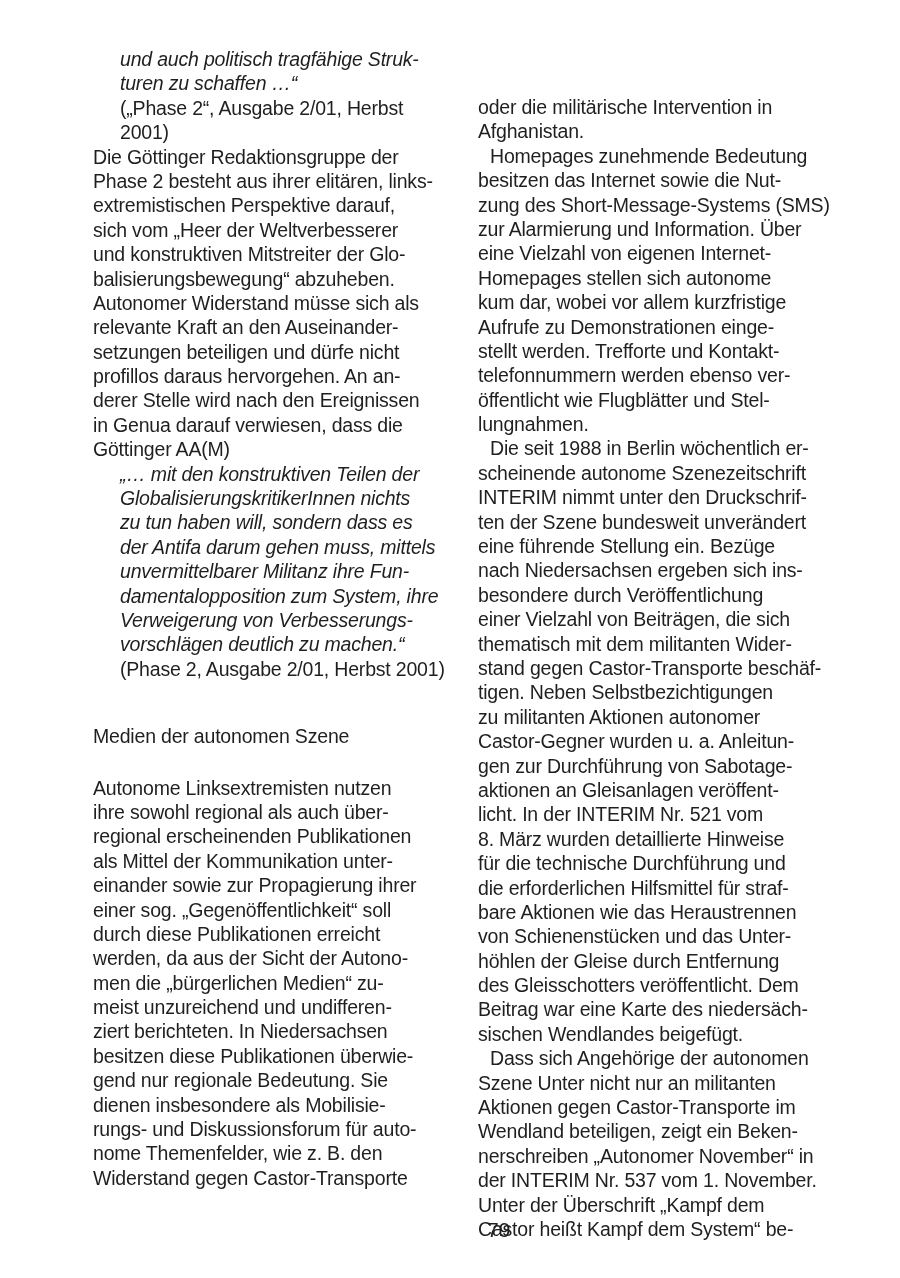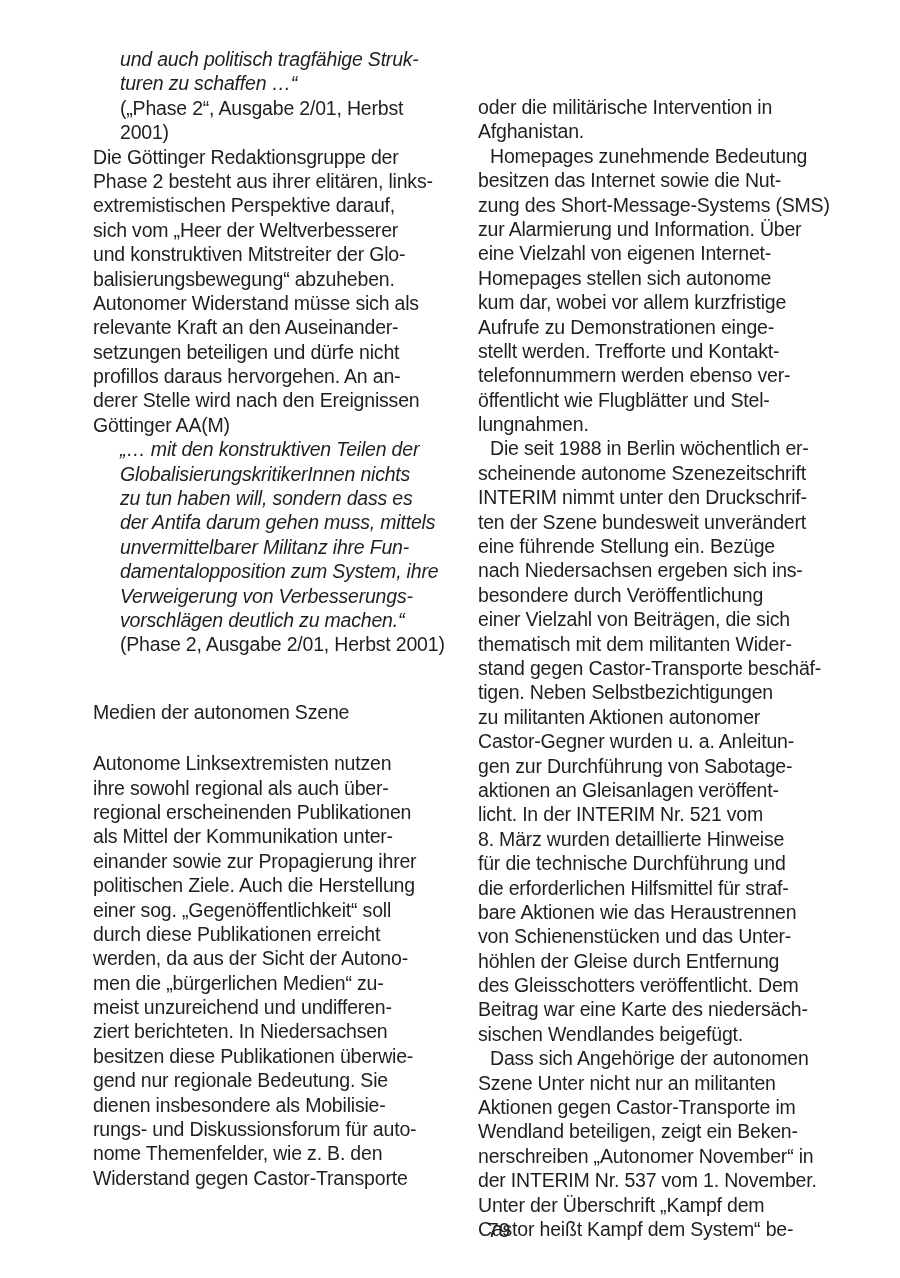--- a/index.html
+++ b/index.html
@@ -74,20 +74,21 @@
         <div class="line">Phase 2 besteht aus ihrer elitären, links-</div>
         <div class="line">extremistischen Perspektive darauf,</div>
         <div class="line">sich vom „Heer der Weltverbesserer</div>
         <div class="line">und konstruktiven Mitstreiter der Glo-</div>
         <div class="line">balisierungsbewegung“ abzuheben.</div>
         <div class="line">Autonomer Widerstand müsse sich als</div>
         <div class="line">relevante Kraft an den Auseinander-</div>
         <div class="line">setzungen beteiligen und dürfe nicht</div>
         <div class="line">profillos daraus hervorgehen. An an-</div>
         <div class="line">derer Stelle wird nach den Ereignissen</div>
+        <div class="line">in Genua darauf verwiesen, dass die</div>
         <div class="line">Göttinger AA(M)</div>
       </div>
       <div class="block block-quote">
         <div class="line">„… mit den konstruktiven Teilen der</div>
         <div class="line">GlobalisierungskritikerInnen nichts</div>
         <div class="line">zu tun haben will, sondern dass es</div>
         <div class="line">der Antifa darum gehen muss, mittels</div>
         <div class="line">unvermittelbarer Militanz ihre Fun-</div>
         <div class="line">damentalopposition zum System, ihre</div>
         <div class="line">Verweigerung von Verbesserungs-</div>
@@ -98,21 +99,20 @@
       </div>
       <div class="block block-heading">
         <div class="line">Medien der autonomen Szene</div>
       </div>
       <div class="block block-body">
         <div class="line">Autonome Linksextremisten nutzen</div>
         <div class="line">ihre sowohl regional als auch über-</div>
         <div class="line">regional erscheinenden Publikationen</div>
         <div class="line">als Mittel der Kommunikation unter-</div>
         <div class="line">einander sowie zur Propagierung ihrer</div>
-        <div class="line">politischen Ziele. Auch die Herstellung</div>
         <div class="line">einer sog. „Gegenöffentlichkeit“ soll</div>
         <div class="line">durch diese Publikationen erreicht</div>
         <div class="line">werden, da aus der Sicht der Autono-</div>
         <div class="line">men die „bürgerlichen Medien“ zu-</div>
         <div class="line">meist unzureichend und undifferen-</div>
         <div class="line">ziert berichteten. In Niedersachsen</div>
         <div class="line">besitzen diese Publikationen überwie-</div>
         <div class="line">gend nur regionale Bedeutung. Sie</div>
         <div class="line">dienen insbesondere als Mobilisie-</div>
         <div class="line">rungs- und Diskussionsforum für auto-</div>

